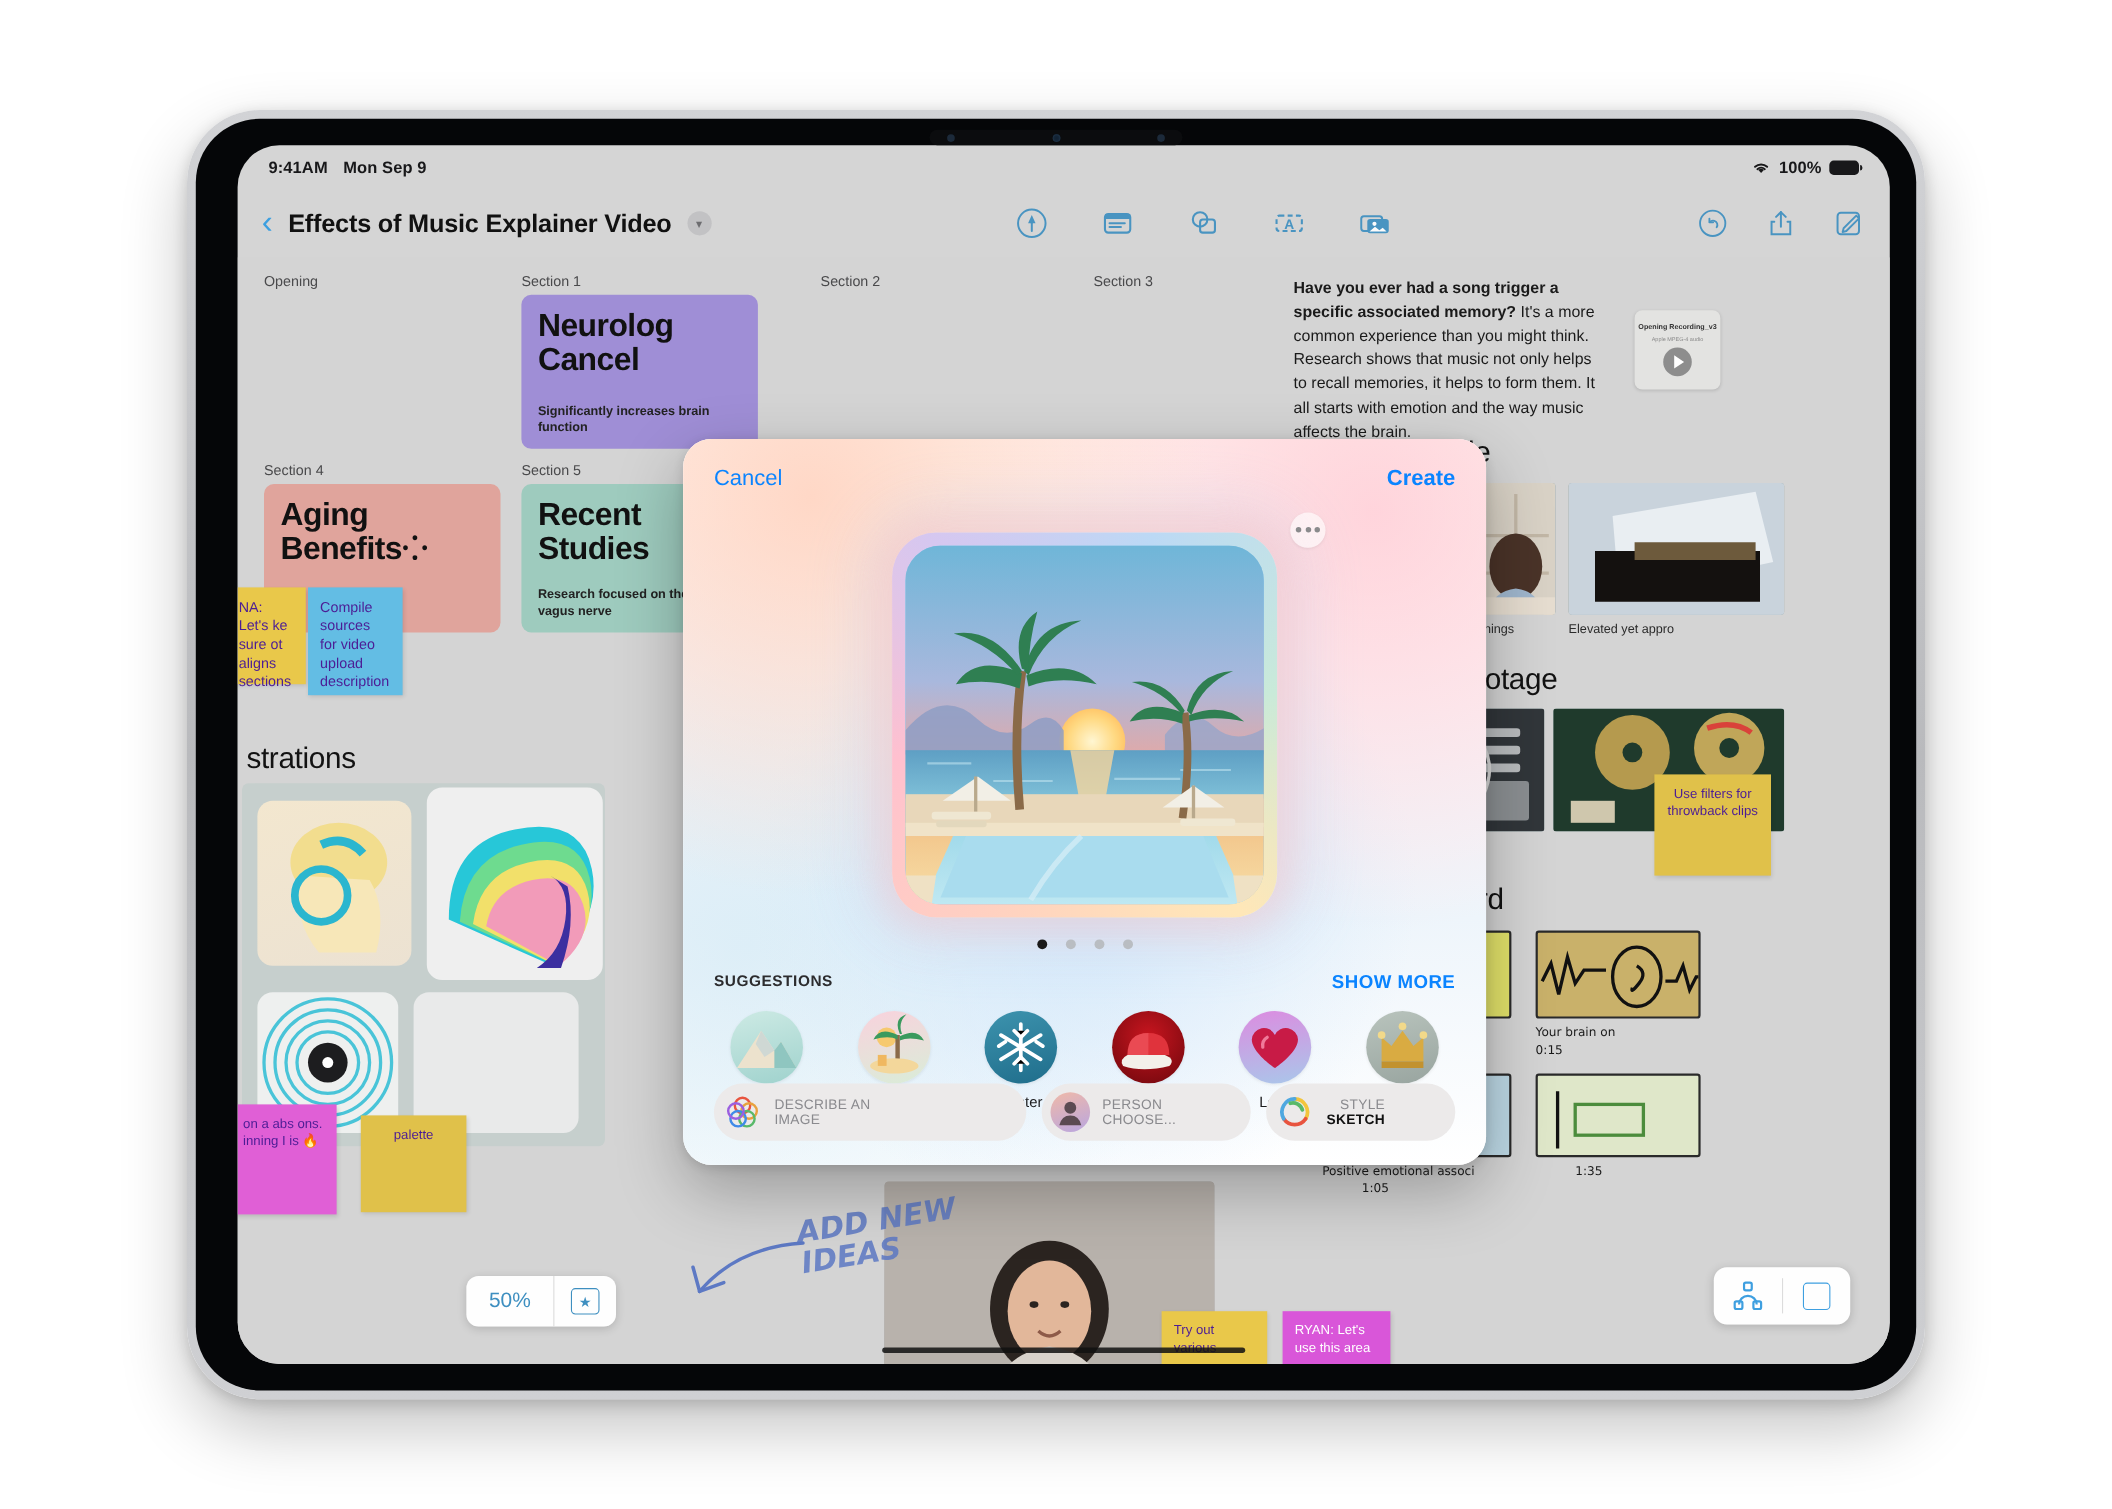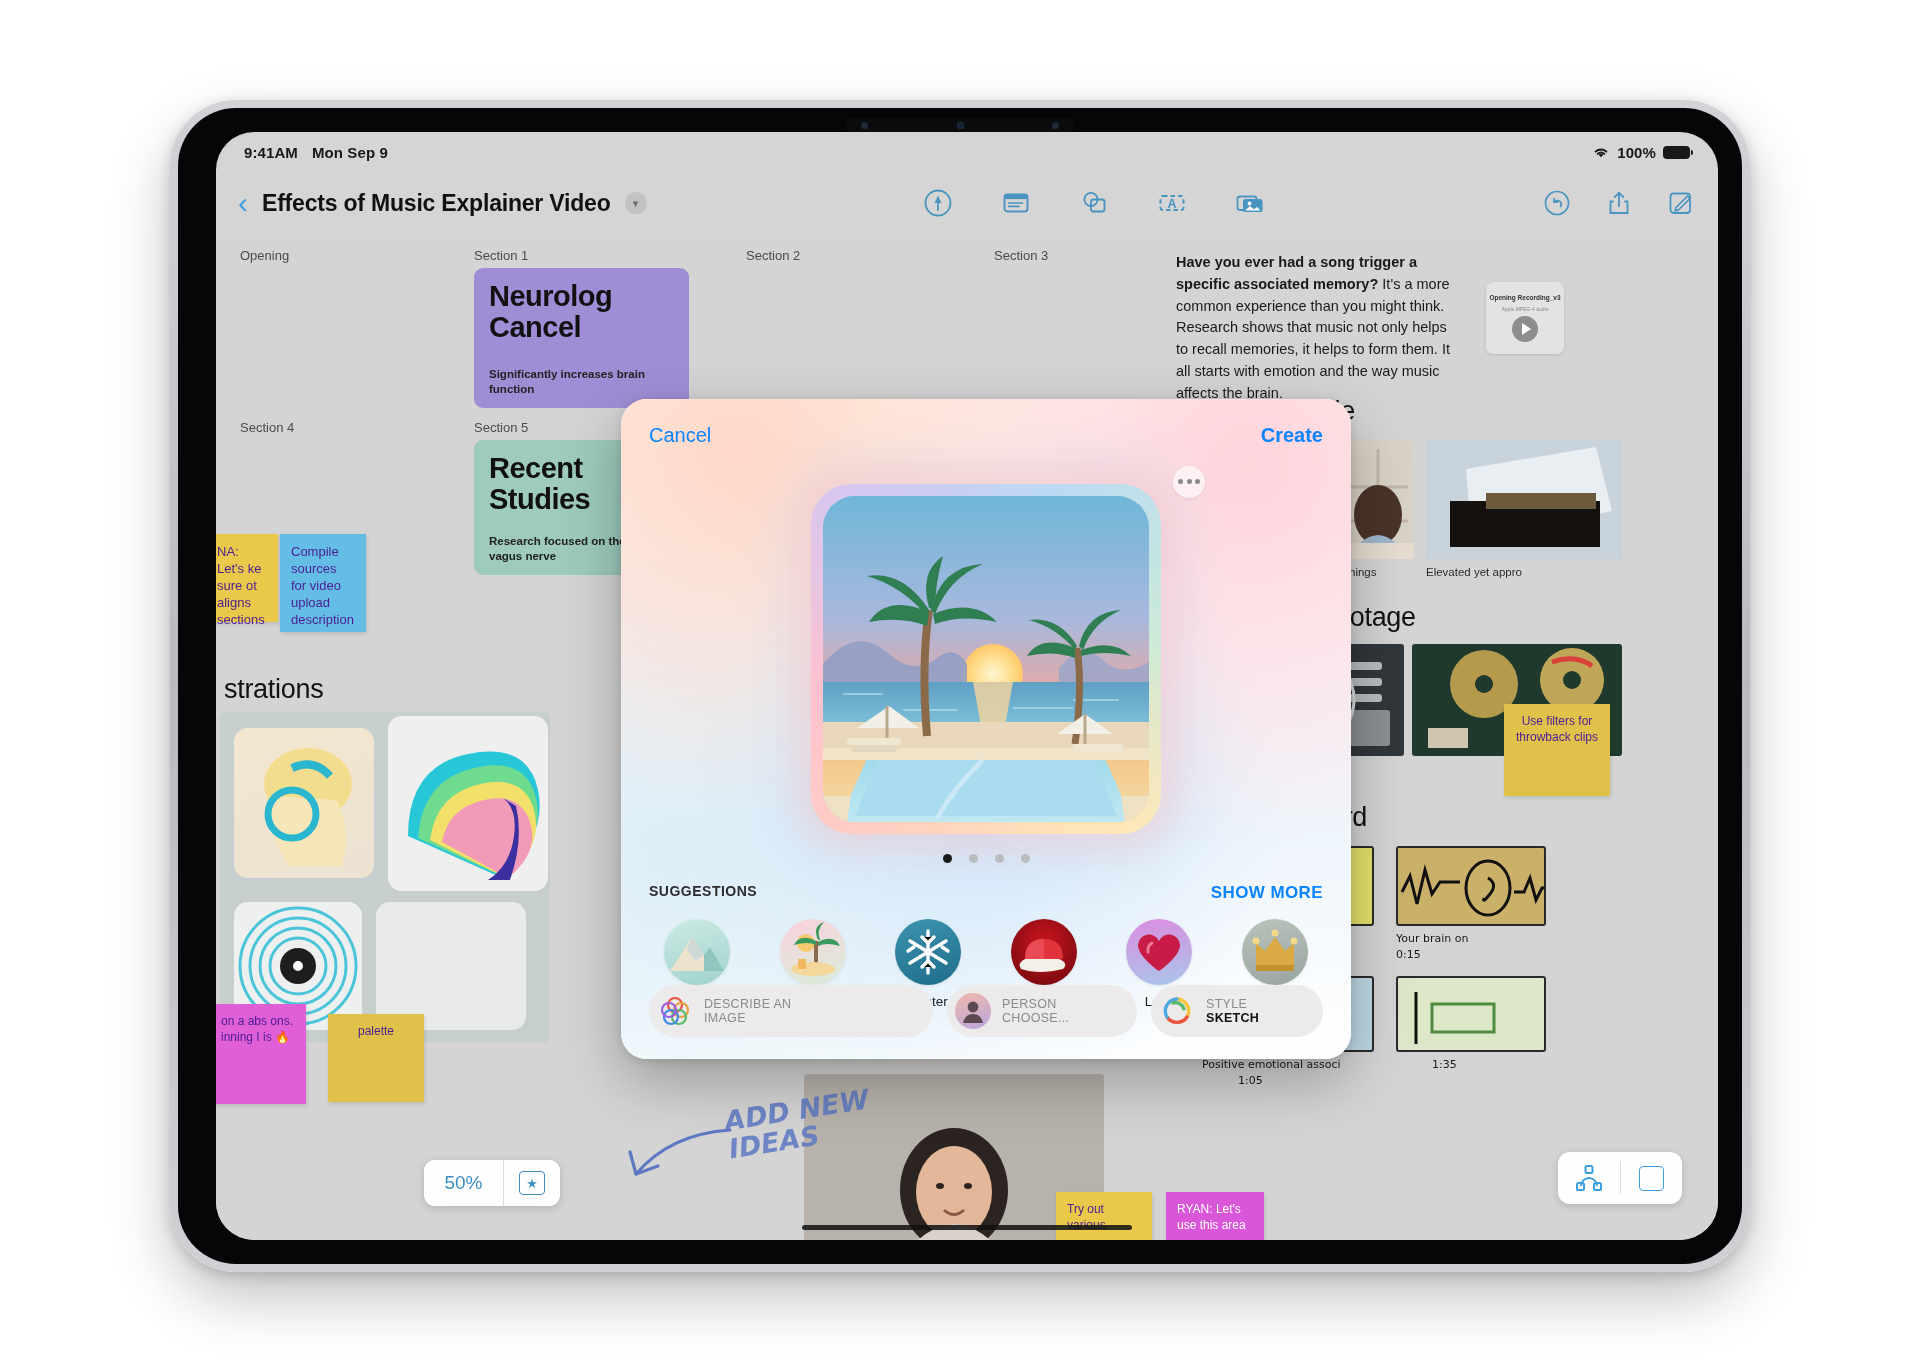--- a/index.html
+++ b/index.html
@@ -210,21 +210,21 @@
     height:52px; background:#eceaea; border-radius:26px; display:flex; align-items:center;
     gap:11px; padding:0 18px 0 8px; cursor:pointer;
   }
   .chip-ico { width:36px; height:36px; border-radius:50%; flex:0 0 auto; display:flex; align-items:center; justify-content:center; }
   .chip-txt { display:flex; flex-direction:column; justify-content:center; line-height:1.16; }
   .chip-k { font-size:12.5px; color:#8a8a8e; letter-spacing:.3px; }
   .chip-v { font-size:12.5px; color:#8a8a8e; letter-spacing:.3px; }
   .chip-v.strong { color:#111; font-weight:700; }
   #chip-describe { flex: 1 1 300px; }
   #chip-person { flex: 0 0 190px; }
-  #chip-style  { flex: 0 0 172px; }
+  #chip-style  { flex: 0 0 172px; text-align: right; }
 </style>
 </head>
 <body>
 
 <div id="device-frame">
   <div class="side-btn" id="btn-power"></div>
   <div class="side-btn" id="btn-vol-a"></div>
   <div class="side-btn" id="btn-vol-b"></div>
 
   <div id="device-bezel">
@@ -309,20 +309,23 @@
         <div class="sec-label" style="left:24px; top:14px;">Opening</div>
         <div class="sec-label" style="left:258px; top:14px;">Section 1</div>
         <div class="sec-label" style="left:530px; top:14px;">Section 2</div>
         <div class="sec-label" style="left:778px; top:14px;">Section 3</div>
         <div class="sec-label" style="left:24px; top:186px;">Section 4</div>
         <div class="sec-label" style="left:258px; top:186px;">Section 5</div>
 
         <div class="card" style="left:258px; top:34px; width:215px; height:140px; background:#9f8ed6;">
           <div class="ct">Neurolog Cancel</div>
           <div class="cs">Significantly increases brain function</div>
+        </div>
+        <div class="card" style="left:24px; top:206px; width:215px; height:135px; background:#e0a49c;">
+          <div class="ct">Aging Benefits⁘</div>
         </div>
         <div class="card" style="left:258px; top:206px; width:160px; height:135px; background:#9ecbbe;">
           <div class="ct">Recent Studies</div>
           <div class="cs">Research focused on the vagus nerve</div>
         </div>
 
         <div class="sticky" style="left:-10px; top:300px; width:72px; height:88px; background:#e9c84a;">NA: Let's ke sure ot aligns sections</div>
         <div class="sticky" style="left:64px;  top:300px; width:86px; height:98px; background:#63bde4;">Compile sources for video upload description</div>
 
         <div class="board-h" style="left:8px; top:440px;">strations</div>

